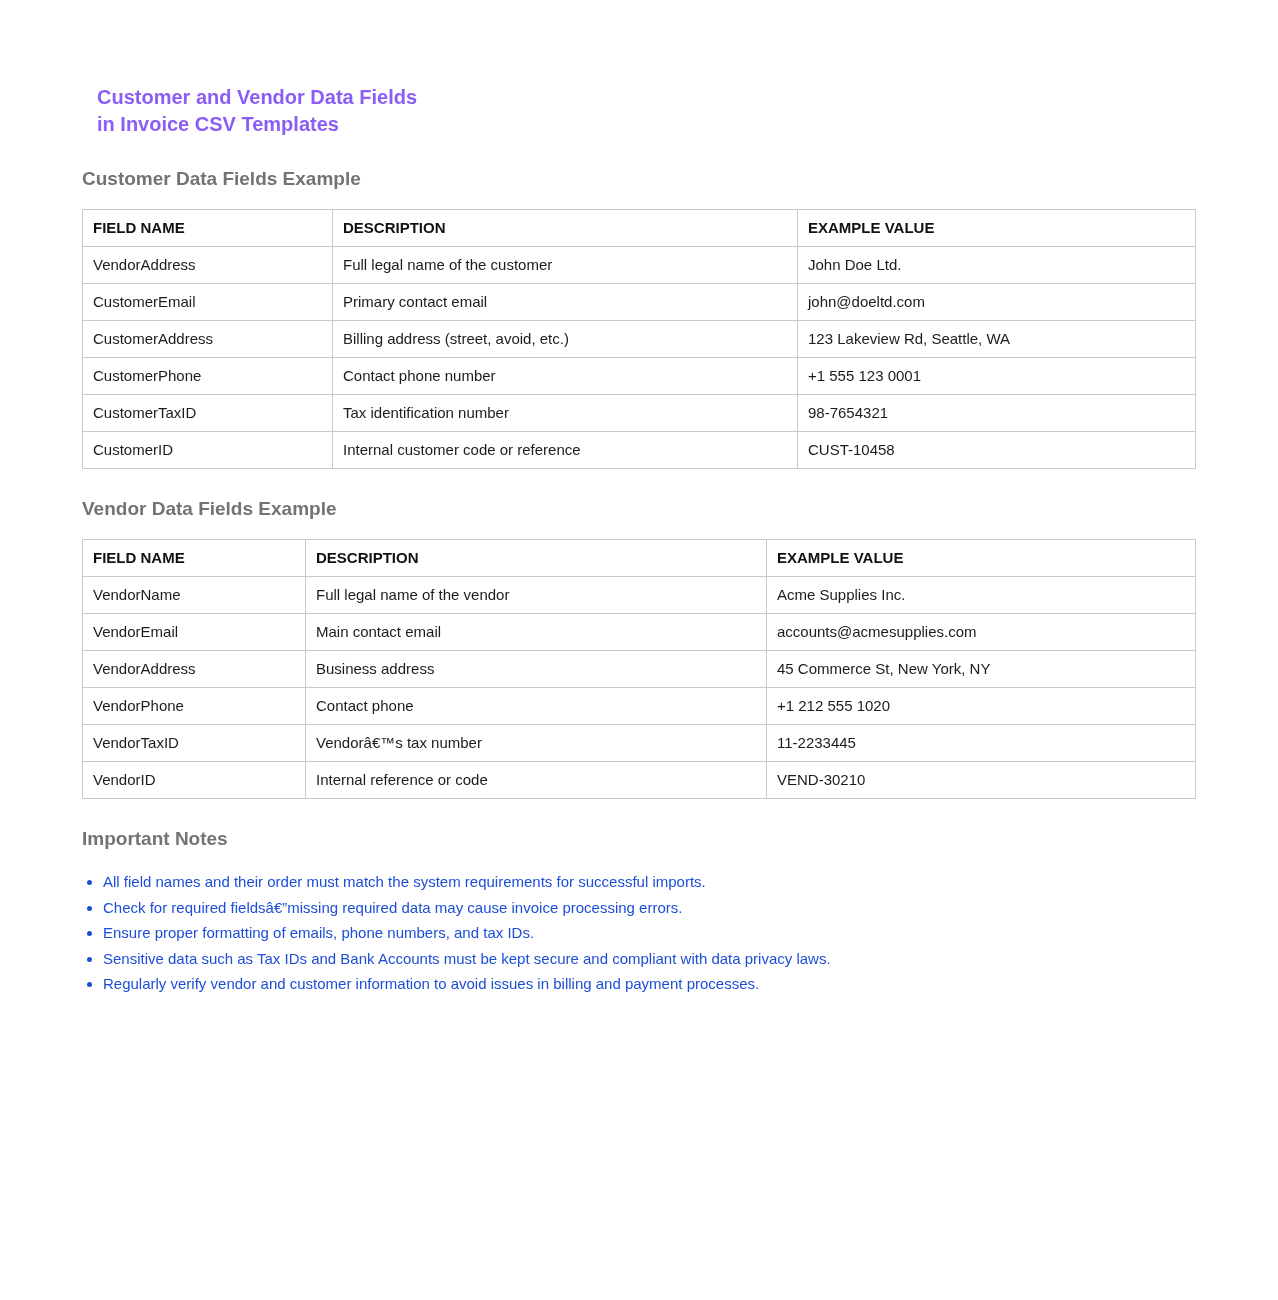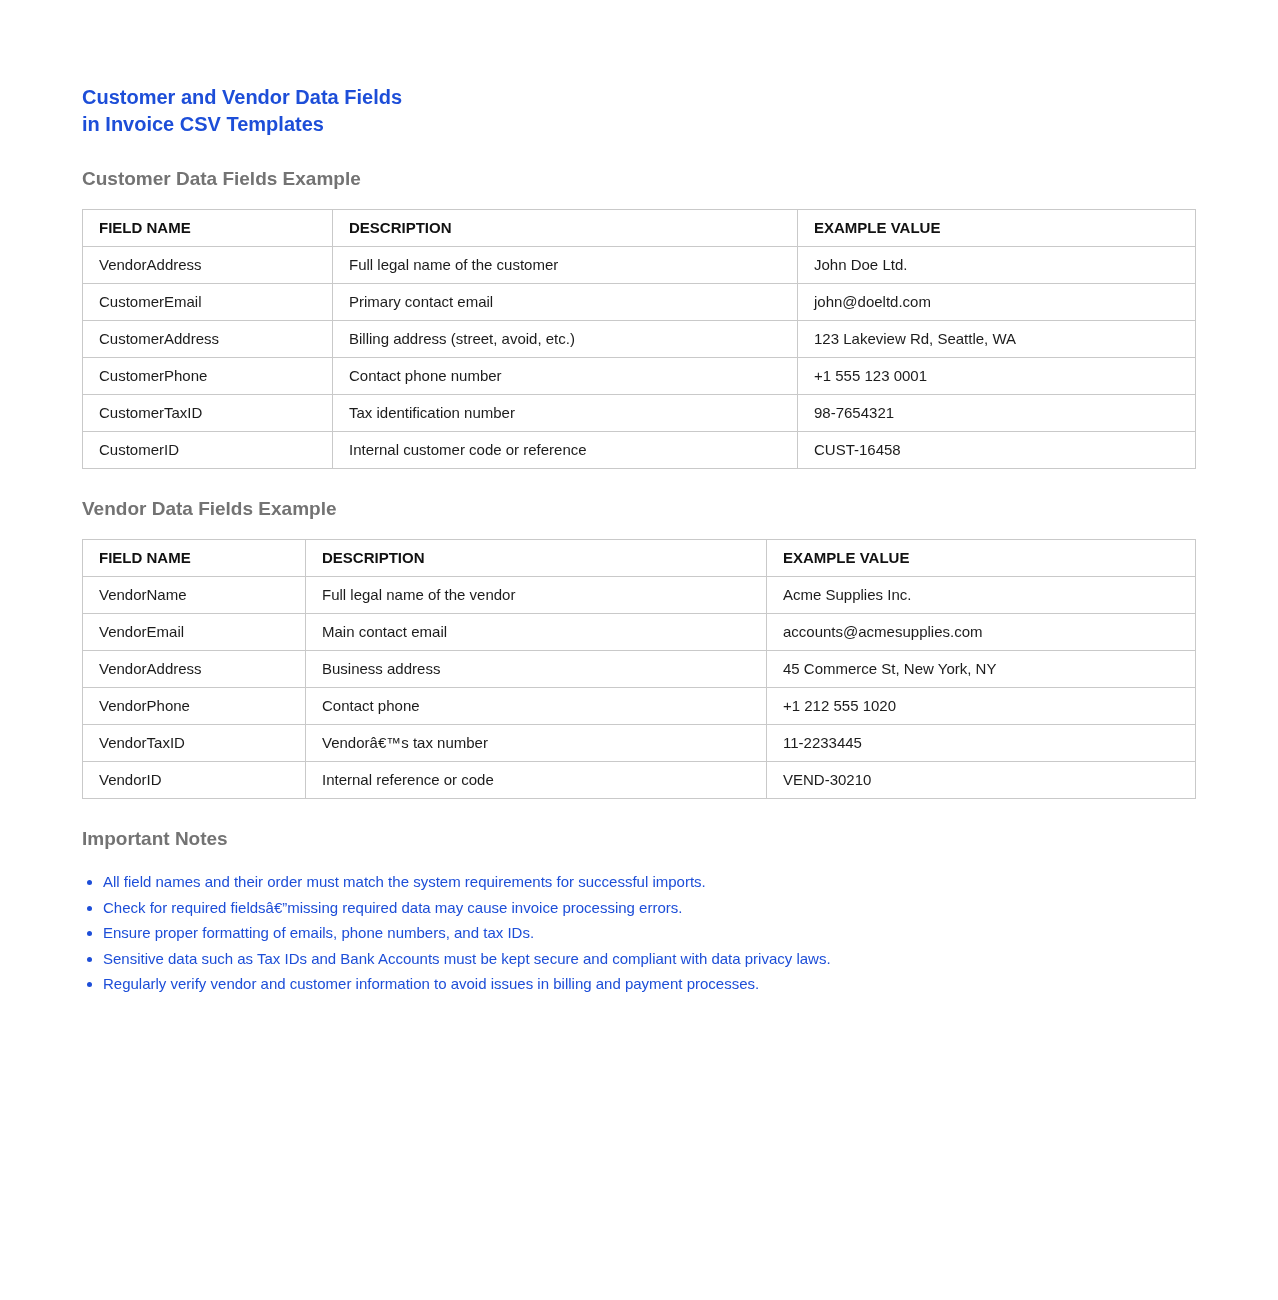--- a/index.html
+++ b/index.html
@@ -15,42 +15,42 @@
     -webkit-font-smoothing: antialiased;
   }
   .page {
     box-sizing: border-box;
     padding: 84px 83px 40px 82px;
   }
   h1.doc-title {
     font-size: 20px;
     line-height: 27px;
     font-weight: bold;
-    color: #1d4ed8;
-    margin: 0 0 29px 0;
+    color: #8b5cf6;
+    margin: 0 0 29px 15px;
   }
   h2.section-heading {
     font-size: 19px;
     line-height: 23px;
     font-weight: bold;
     color: #737373;
     margin: 28px 0 19px 0;
   }
   h2.section-heading.first {
     margin-top: 0;
   }
   table.data-table {
     border-collapse: collapse;
     width: 1113px;
     table-layout: fixed;
   }
   table.data-table th,
   table.data-table td {
     border: 1px solid #c9c9c9;
-    padding: 9px 16px;
+    padding: 9px 10px;
     font-size: 15px;
     line-height: 18px;
     text-align: left;
     vertical-align: middle;
     color: #1c1c1c;
     overflow: hidden;
     white-space: nowrap;
   }
   table.data-table th {
     font-weight: bold;
@@ -119,21 +119,21 @@
         <td>+1 555 123 0001</td>
       </tr>
       <tr>
         <td>CustomerTaxID</td>
         <td>Tax identification number</td>
         <td>98-7654321</td>
       </tr>
       <tr>
         <td>CustomerID</td>
         <td>Internal customer code or reference</td>
-        <td>CUST-16458</td>
+        <td>CUST-10458</td>
       </tr>
     </tbody>
   </table>
 
   <h2 class="section-heading">Vendor Data Fields Example</h2>
 
   <table class="data-table vendor-table">
     <colgroup>
         <col class="c1">
         <col class="c2">

